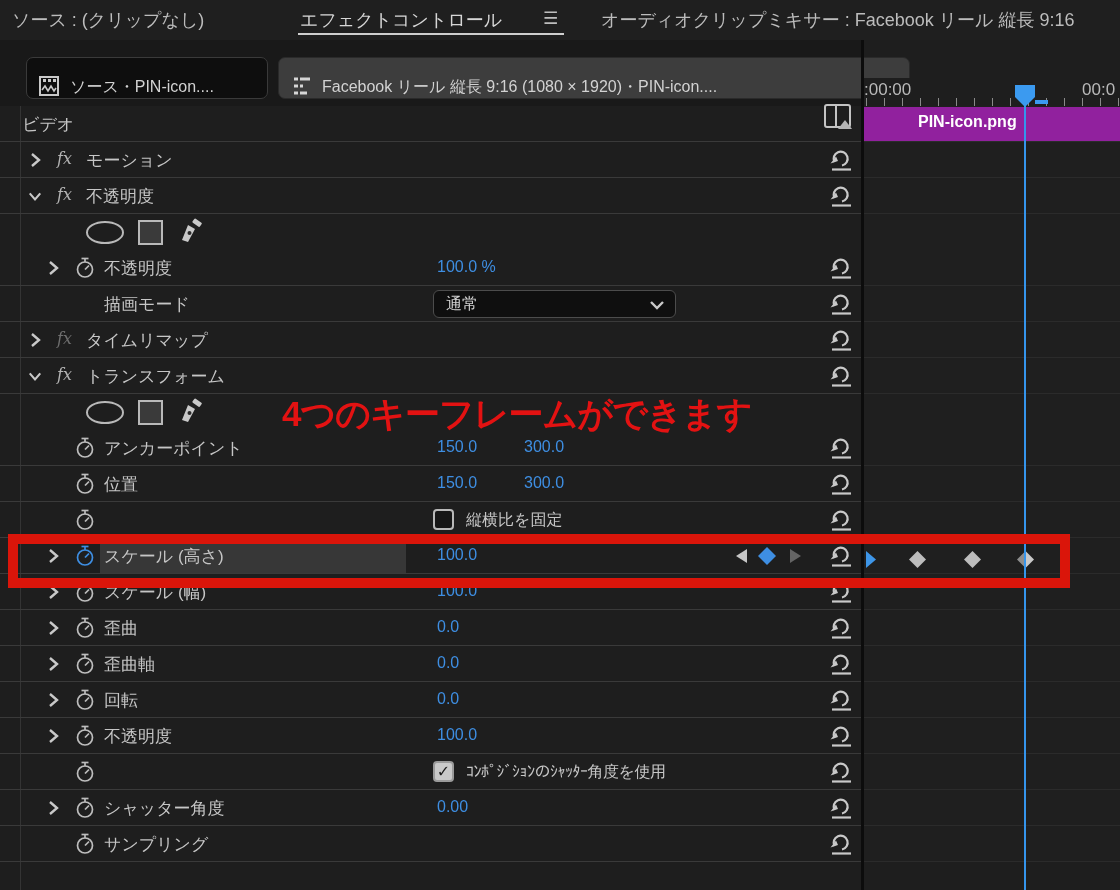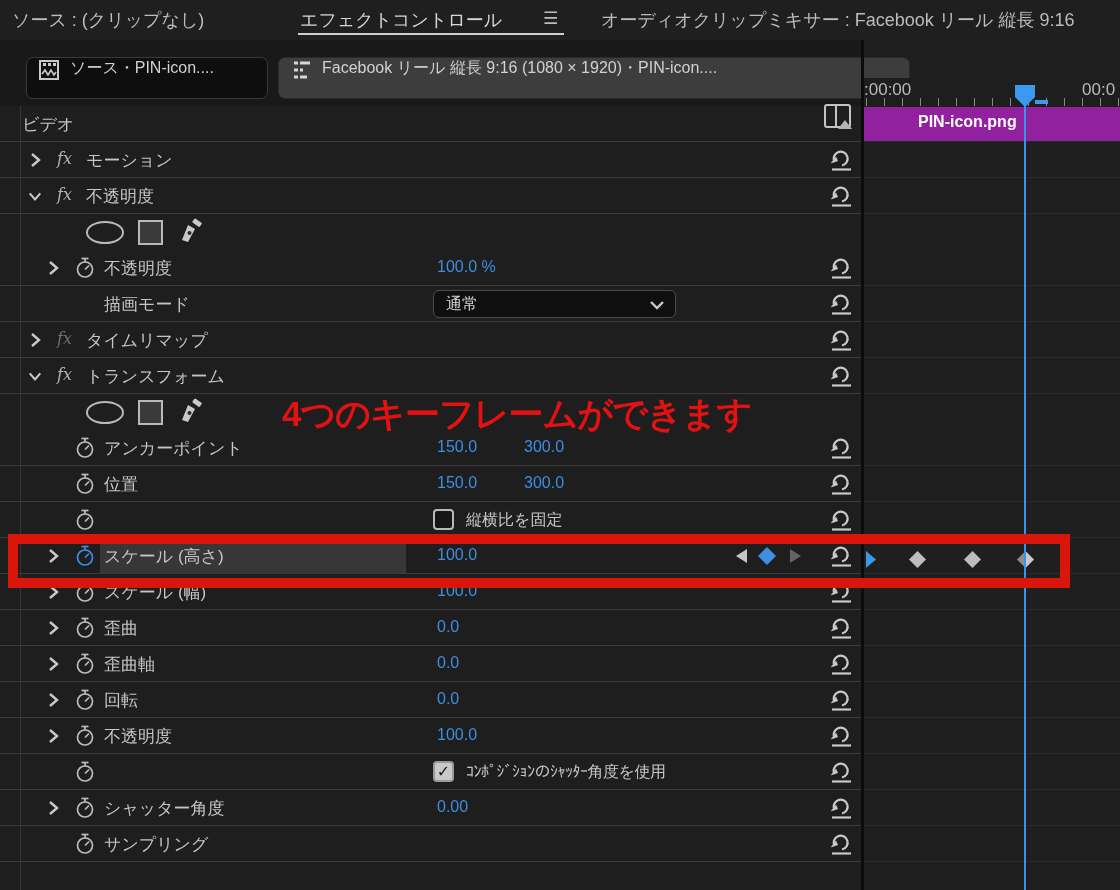--- a/index.html
+++ b/index.html
@@ -8,21 +8,21 @@
 
   
   #tabbar{position:absolute;left:0;top:0;width:1120px;height:40px;background:#1f1f1f;}
   .tab{position:absolute;top:8px;font-size:18px;color:#bcbcbc;white-space:nowrap;cursor:default;}
   .tab.active{color:#d6d6d6;}
   #tab-underline{position:absolute;left:298px;top:33px;width:266px;height:2px;background:#cfcfcf;}
   .panel-menu{position:absolute;left:543px;top:8px;font-size:17px;color:#bdbdbd;}
 
   
   #toolbar{position:absolute;left:0;top:40px;width:862px;height:66px;background:#191919;}
-  .btn{position:absolute;top:17px;height:42px;border-radius:7px;display:flex;align-items:flex-start;white-space:nowrap;overflow:hidden;}
+  .btn{position:absolute;top:17px;height:42px;border-radius:7px;display:flex;align-items:flex-end;white-space:nowrap;overflow:hidden;}
   #src-btn{left:26px;width:242px;background:#0e0e0e;border:1px solid #3a3a3a;padding:0 10px;}
   #seq-btn{left:278px;width:632px;background:#3d3d3d;border:1px solid #2a2a2a;padding:0 12px;}
   .btn .lbl{font-size:16px;color:#d2d2d2;margin-left:9px;}
   .corner-tri{position:absolute;right:3px;bottom:3px;width:0;height:0;border-left:9px solid transparent;border-bottom:9px solid #cfcfcf;}
   #split-icon{position:absolute;left:824px;top:64px;width:27px;height:24px;border:2px solid #c4c4c4;border-radius:3px;}
   #split-icon::after{content:"";position:absolute;left:9px;top:0;width:2px;height:20px;background:#c4c4c4;}
 
   
   #ruler{position:absolute;left:864px;top:78px;width:256px;height:28px;background:#1e1e1e;}
   .ruler-lbl{position:absolute;top:2px;font-size:17px;color:#b9b9b9;white-space:nowrap;}

